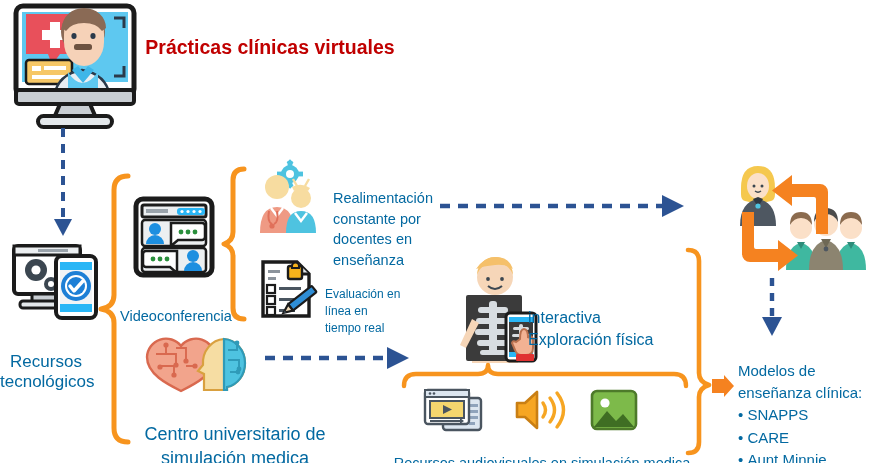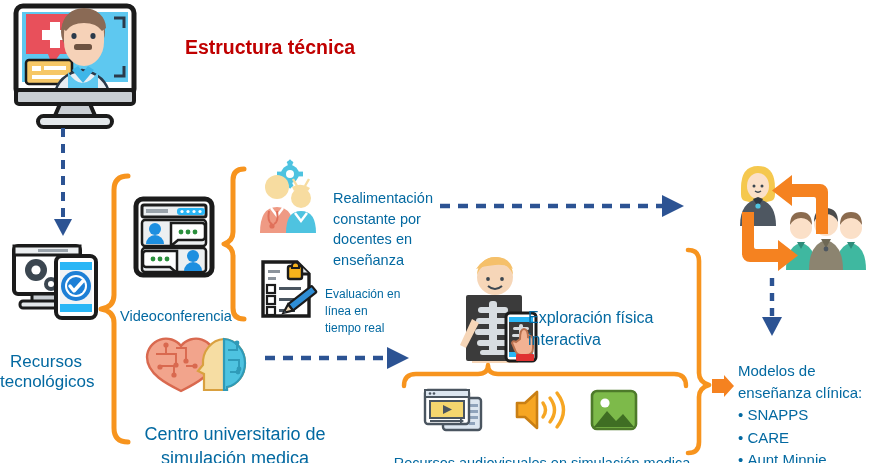--- a/index.html
+++ b/index.html
@@ -8,21 +8,21 @@
   .abs{position:absolute;}
   .lbl{color:#0369a1;font-weight:normal;line-height:1.18;margin-top:24px;}
   .title{color:#c00000;font-weight:bold;font-size:19.5px;line-height:1.35;text-align:center;}
   svg{display:block;overflow:visible;}
   .icbox{position:absolute;}
 </style>
 </head>
 <body>
 
 <div class="abs title" style="left:140px;top:34px;width:260px;">
-  <div>Estructura técnica</div>
+  <div>Prácticas clínicas virtuales</div>
 </div>
 
 <div class="icbox" style="left:10px;top:4px;width:130px;height:126px;">
 <svg width="130" height="126" viewBox="0 0 130 126">
   <rect x="6" y="2" width="118" height="90" rx="7" fill="#fff" stroke="#1b1b1b" stroke-width="5"></rect>
   <rect x="12" y="8" width="106" height="70" fill="#5ec8f0"></rect>
   <rect x="12" y="8" width="62" height="42" fill="#5ec8f0"></rect>
 
   <path d="M16 10 h56 v40 h-22 l-8 11 -4 -11 H16 Z" fill="#e8505b"></path>
   <path d="M40 18 h10 v8 h8 v10 h-8 v8 h-10 v-8 h-8 v-10 h8 Z" fill="#ffffff"></path>
@@ -289,22 +289,22 @@
     <rect x="65" y="72" width="16" height="3" rx="1.5"></rect>
     <rect x="64" y="79" width="18" height="3" rx="1.5"></rect>
     <rect x="65" y="86" width="16" height="3" rx="1.5"></rect>
   </g>
 
   <path d="M72 84 q0 -10 4 -10 q4 0 4 9 l1 -2 q4 0 4 4 v8 q0 7 -7 7 h-5 q-4 0 -6 -5 l-3 -7 q1 -3 4 -1 Z" fill="#f2b293" stroke="#b9714f" stroke-width="2"></path>
   <rect x="68" y="99" width="18" height="7" rx="1" fill="#e03131"></rect>
 </svg>
 </div>
 <div class="abs lbl" style="left:528px;top:283px;width:160px;font-size:16px;line-height:1.38;">
+  <div>interactiva</div>
   <div>Exploración física</div>
-  <div>interactiva</div>
 </div>
 
 <div class="abs" style="left:400px;top:362px;width:288px;height:26px;">
 <svg width="288" height="26" viewBox="0 0 288 26">
   <path d="M4 24 q0 -12 12 -12 h62 q10 0 10 -9 q0 9 10 9 h176 q12 0 12 12" fill="none" stroke="#f7941e" stroke-width="4.4" stroke-linecap="round" stroke-linejoin="round"></path>
 </svg>
 </div>
 
 <div class="icbox" style="left:423px;top:388px;width:60px;height:44px;">
 <svg width="60" height="44" viewBox="0 0 60 44">

